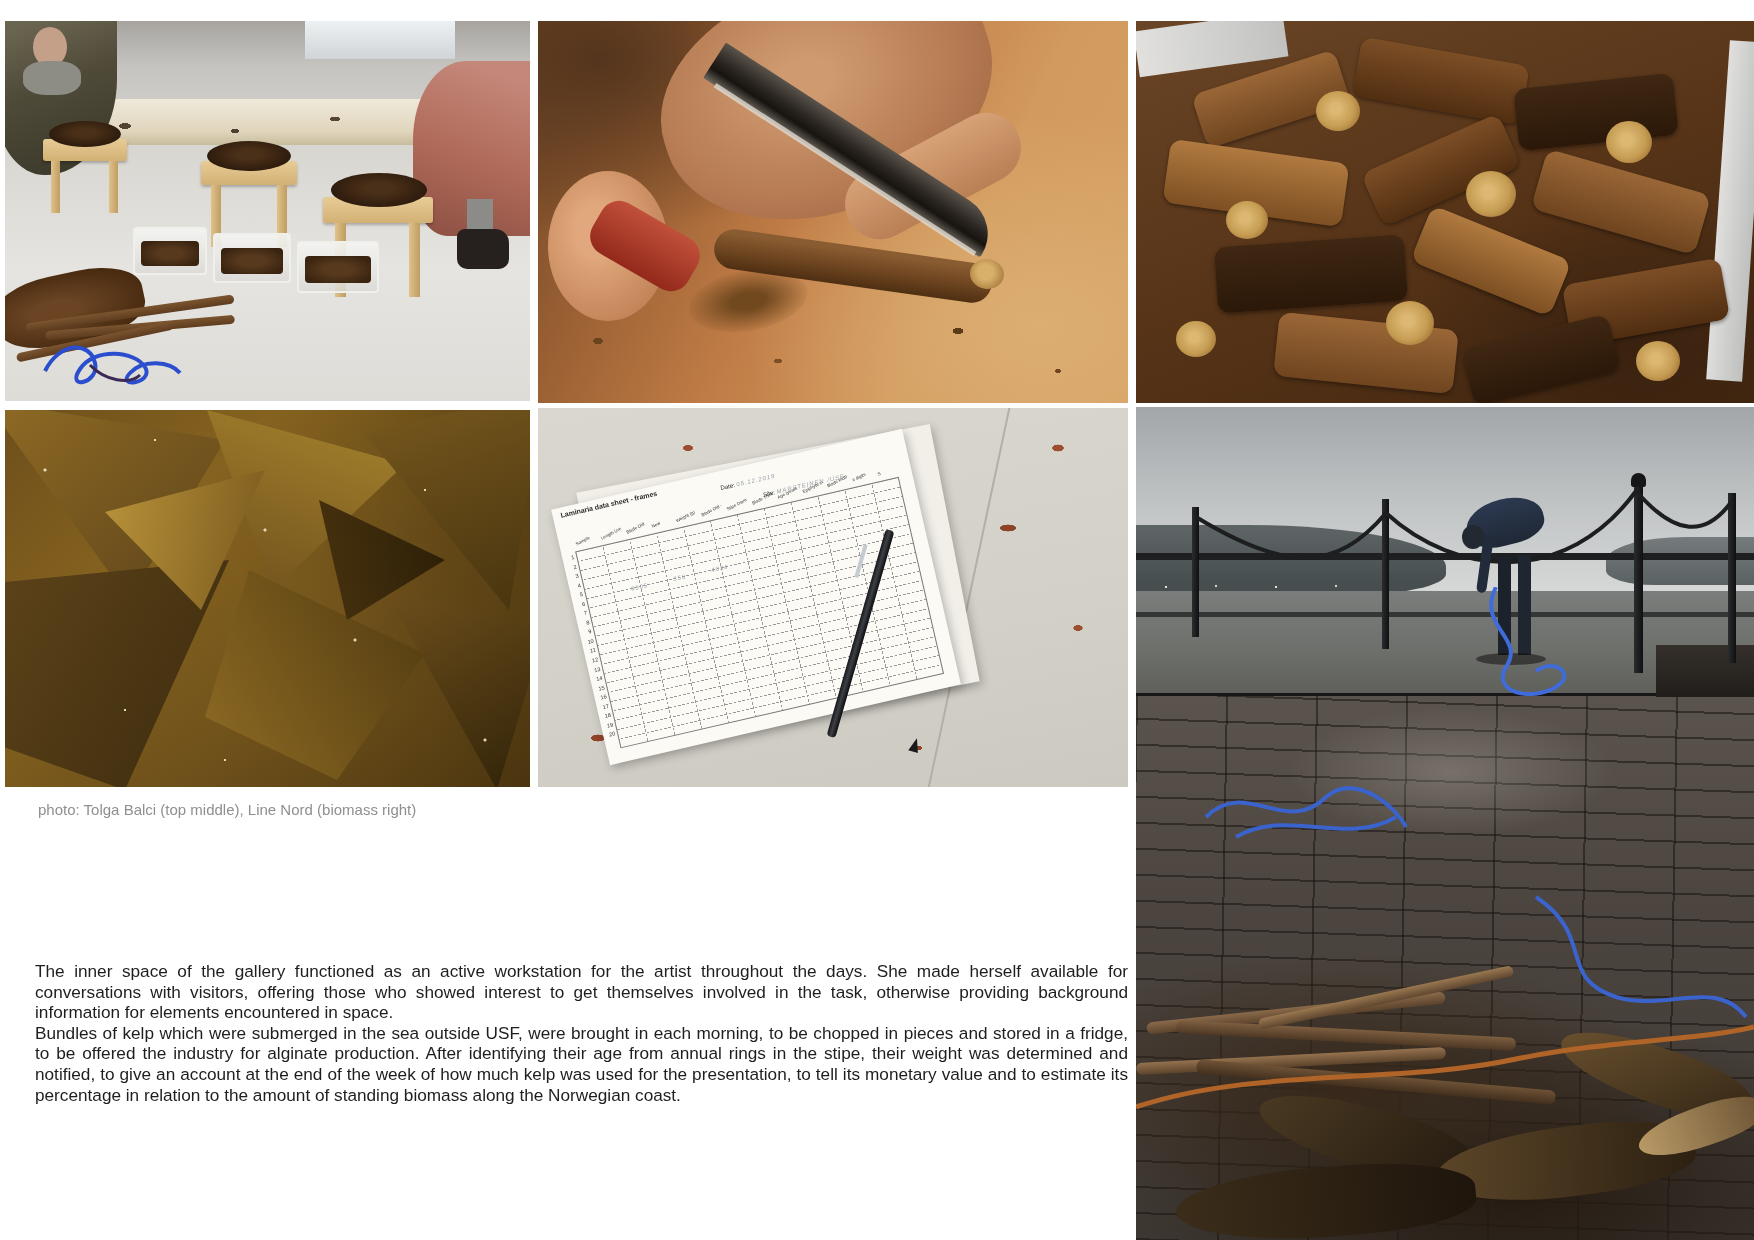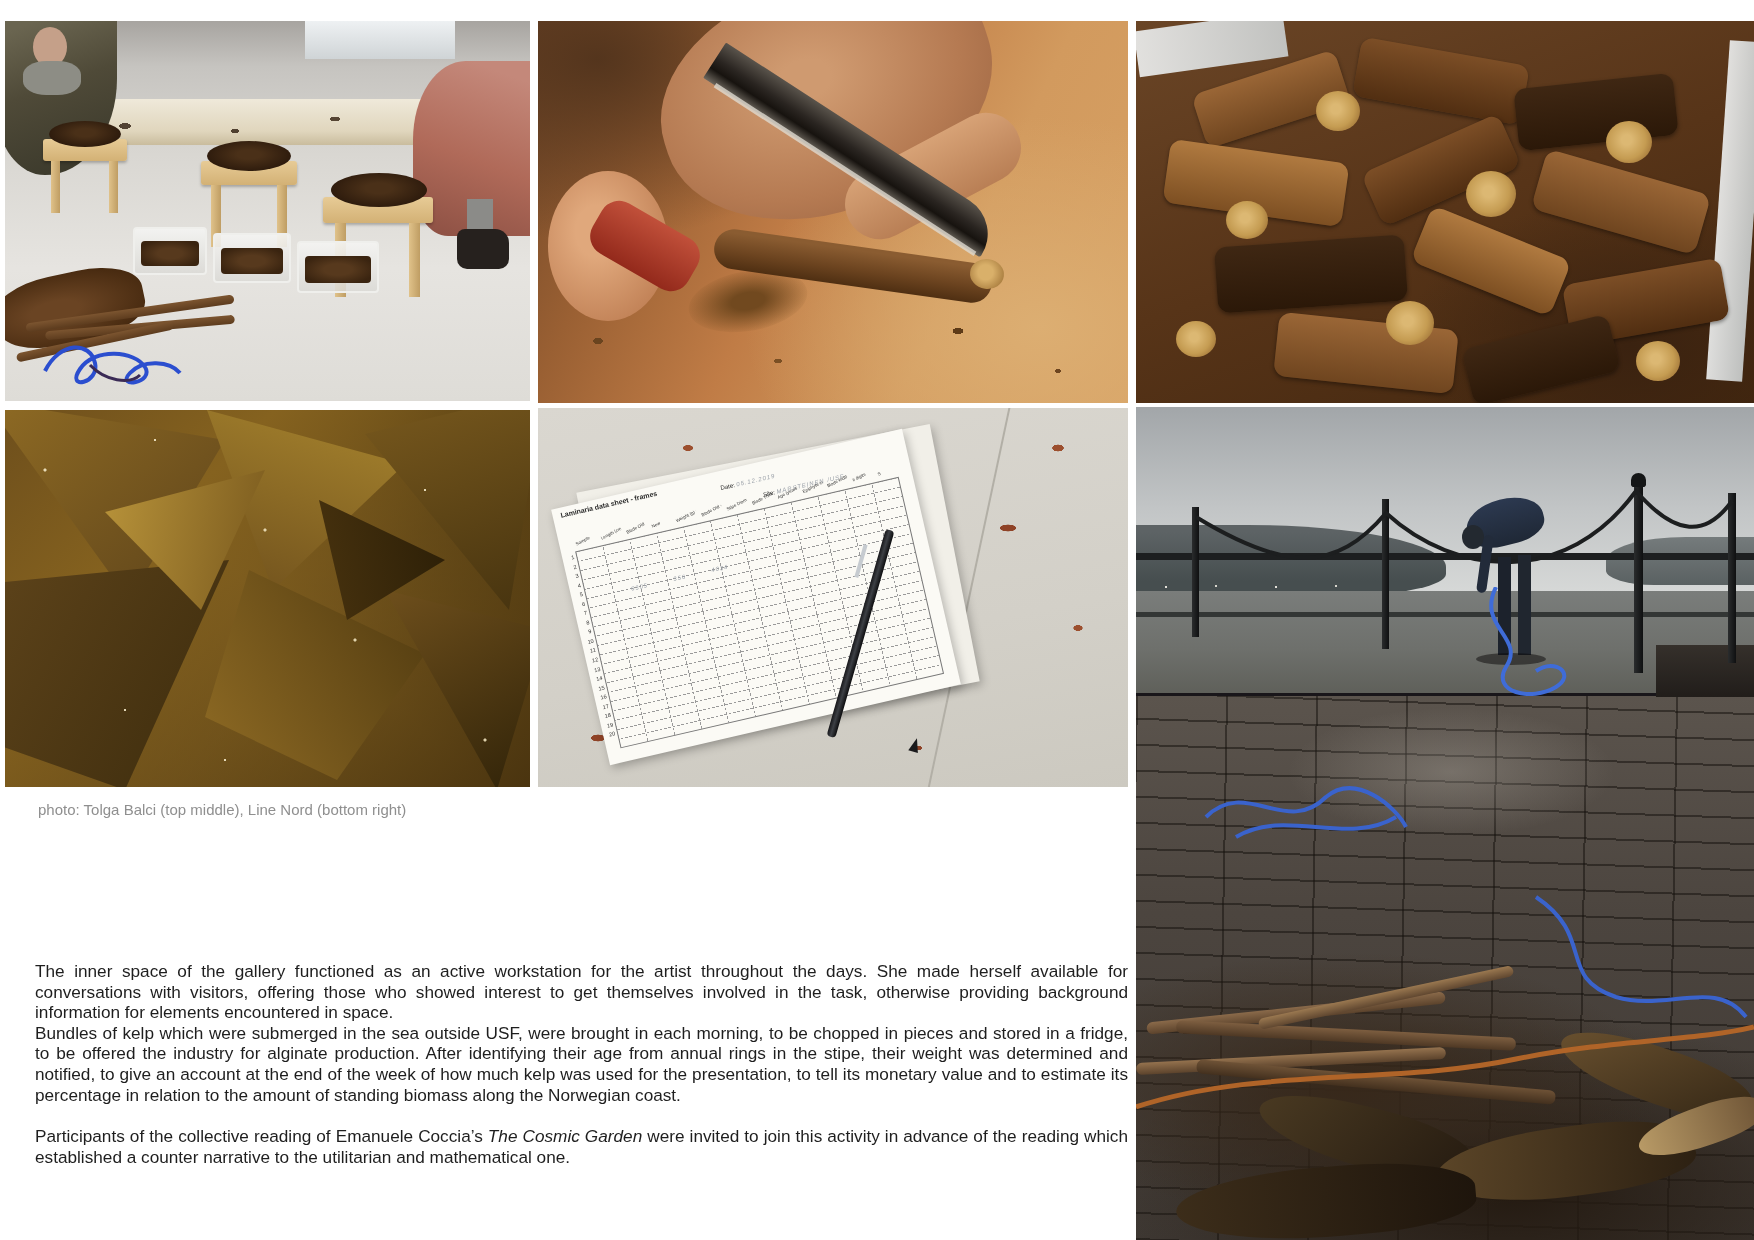--- a/index.html
+++ b/index.html
@@ -378,21 +378,20 @@
     <div class="blade" style="left:300px;top:720px;width:260px;height:70px;transform:rotate(-8deg);background:linear-gradient(100deg,#5c4628,#2c2012)"></div>
     <div class="blade" style="left:420px;top:640px;width:200px;height:56px;transform:rotate(18deg);background:linear-gradient(140deg,#6b5230,#322514)"></div>
     <div class="blade" style="left:40px;top:760px;width:300px;height:70px;transform:rotate(-5deg);background:linear-gradient(90deg,#3c2d1a,#1e150c)"></div>
     <div class="blade" style="left:360px;top:780px;width:260px;height:60px;transform:rotate(6deg);background:linear-gradient(80deg,#51board3d24,#493521)"></div>
     <div class="blade" style="left:500px;top:700px;width:130px;height:40px;transform:rotate(-20deg);background:linear-gradient(90deg,#b89a66,#6e5436)"></div>
     <svg class="abs" style="left:0;top:600px" width="618" height="120">
       <path d="M0,100 C120,60 260,78 380,52 C480,32 560,34 618,20" fill="none" stroke="#b06428" stroke-width="5"></path>
     </svg>
   </div>
 
-  <div class="credit">photo: Tolga Balci (top middle), Line Nord (bottom right)</div>
+  <div class="credit">photo: Tolga Balci (top middle), Line Nord (biomass right)</div>
 
   <div class="bodytext">
     <p>The inner space of the gallery functioned as an active workstation for the artist throughout the days. She made herself available for conversations with visitors, offering those who showed interest to get themselves involved in the task, otherwise providing background information for elements encountered in space.</p>
     <p>Bundles of kelp which were submerged in the sea outside USF, were brought in each morning, to be chopped in pieces and stored in a fridge, to be offered the industry for alginate production. After identifying their age from annual rings in the stipe, their weight was determined and notified, to give an account at the end of the week of how much kelp was used for the presentation, to tell its monetary value and to estimate its percentage in relation to the amount of standing biomass along the Norwegian coast.</p>
-    <p class="gap"><span>Participants of the collective reading of Emanuele Coccia’s </span><i>The Cosmic Garden</i><span> were invited to join this activity in advance of the reading which established a counter narrative to the utilitarian and mathematical one.</span></p>
   </div>
 
 </div>
 
 </body></html>

